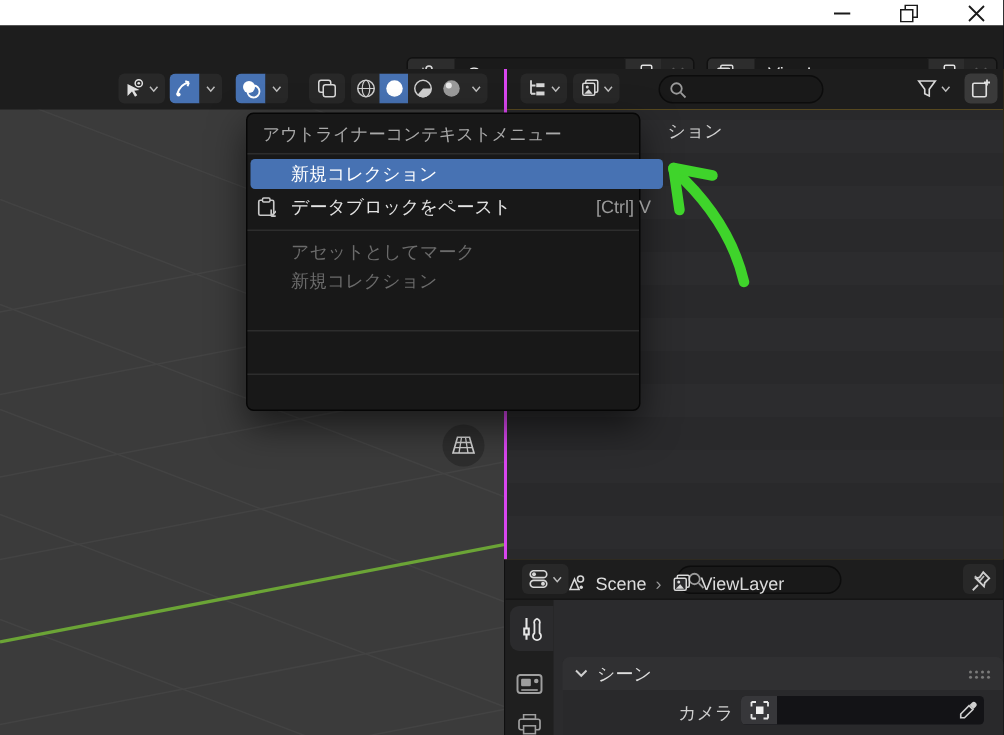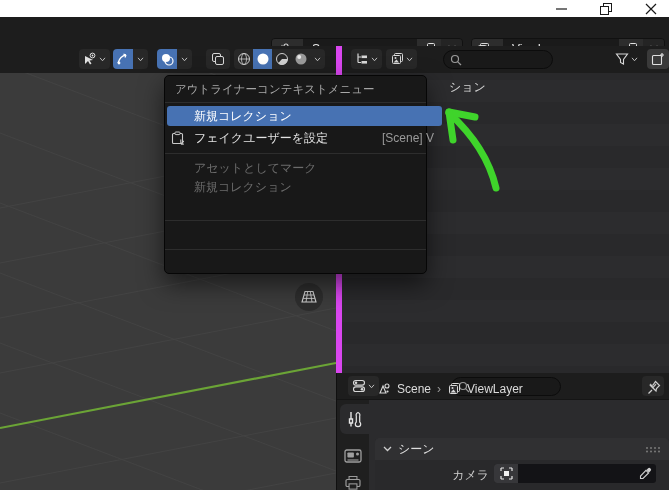--- a/index.html
+++ b/index.html
@@ -34,21 +34,21 @@
   .shadegrp .s{width:19px;display:flex;align-items:center;justify-content:center;}
   .shadegrp .s.on{background:#4772b3;}
   .shadegrp .ch{width:15px;display:flex;align-items:center;justify-content:center;}
   .search{position:absolute;height:19px;background:#191919;border:1px solid #0c0c0c;border-radius:10px;display:flex;align-items:center;padding:0 6px;box-sizing:border-box;gap:4px;}
 
   .viewport{left:0;top:46px;width:336px;height:444px;background:#3b3b3b;}
   .vph{left:0;top:0;width:336px;height:27px;}
   .vpcanvas{left:0;top:27px;width:336px;height:417px;overflow:hidden;}
   .gridbadge{left:295px;top:237px;width:28px;height:28px;border-radius:50%;background:#2d2d2d;display:flex;align-items:center;justify-content:center;}
 
-  .outliner{left:336px;top:46px;width:333px;height:327px;background:#eab308;border-left:6px solid #d946ef;box-sizing:border-box;}
+  .outliner{left:336px;top:46px;width:333px;height:327px;background:#eab308;border-left:2px solid #d946ef;box-sizing:border-box;}
   .outbody{left:0;top:27px;width:333px;height:300px;
     background:repeating-linear-gradient(180deg,#2c2c2e 0 22px,#29292b 22px 44px);
     background-position:0 7px;}
   .outrow{position:absolute;left:107px;top:7px;color:#d2d2d2;font-size:12px;line-height:15px;}
 
   .props{left:336px;top:373px;width:333px;height:117px;background:#2b2b2d;border-left:1px solid #101010;box-sizing:border-box;}
   .propsheader{left:0;top:0;width:333px;height:27px;background:#1d1d1d;border-bottom:1px solid #151515;box-sizing:border-box;}
   .tabs{left:0;top:27px;width:32px;height:90px;background:#1f1f1f;}
   .tab-active{left:3px;top:4px;width:29px;height:30px;background:#2b2b2d;border-radius:6px 0 0 6px;display:flex;align-items:center;justify-content:center;}
   .crumb{left:40px;top:9px;display:flex;align-items:center;gap:6px;color:#dcdcdc;font-size:12px;}
@@ -430,22 +430,22 @@
     </div>
 
     <div class="mitem hasicon" style="top:52px">
       <span class="micon">
         <svg width="13" height="14" viewBox="0 0 13 14">
           <rect x="1.5" y="2.5" width="10" height="10" rx="1" fill="none" stroke="#c9c9c9" stroke-width="1.1"></rect>
           <rect x="4" y="1" width="5" height="2.6" rx="0.8" fill="#181818" stroke="#c9c9c9" stroke-width="1"></rect>
           <path d="M9.5 8 L9.5 12.5 M9.5 12.5 L12.5 12.5 M9.5 12.5 L12.8 9.2" stroke="#c9c9c9" stroke-width="1.1" fill="none" transform="translate(0.3,0.6)"></path>
         </svg>
       </span>
-      <span class="lbl">フェイクユーザーを設定</span>
-      <span class="short">[Scene] V</span>
+      <span class="lbl">データブロックをペースト</span>
+      <span class="short">[Ctrl] V</span>
     </div>
 
     <div class="msep" style="top:77px"></div>
 
     <div class="mitem dis" style="top:82px;height:19px">
       <span class="lbl">アセットとしてマーク</span>
     </div>
     <div class="mitem dis" style="top:101px;height:19px">
       <span class="lbl">新規コレクション</span>
     </div>

